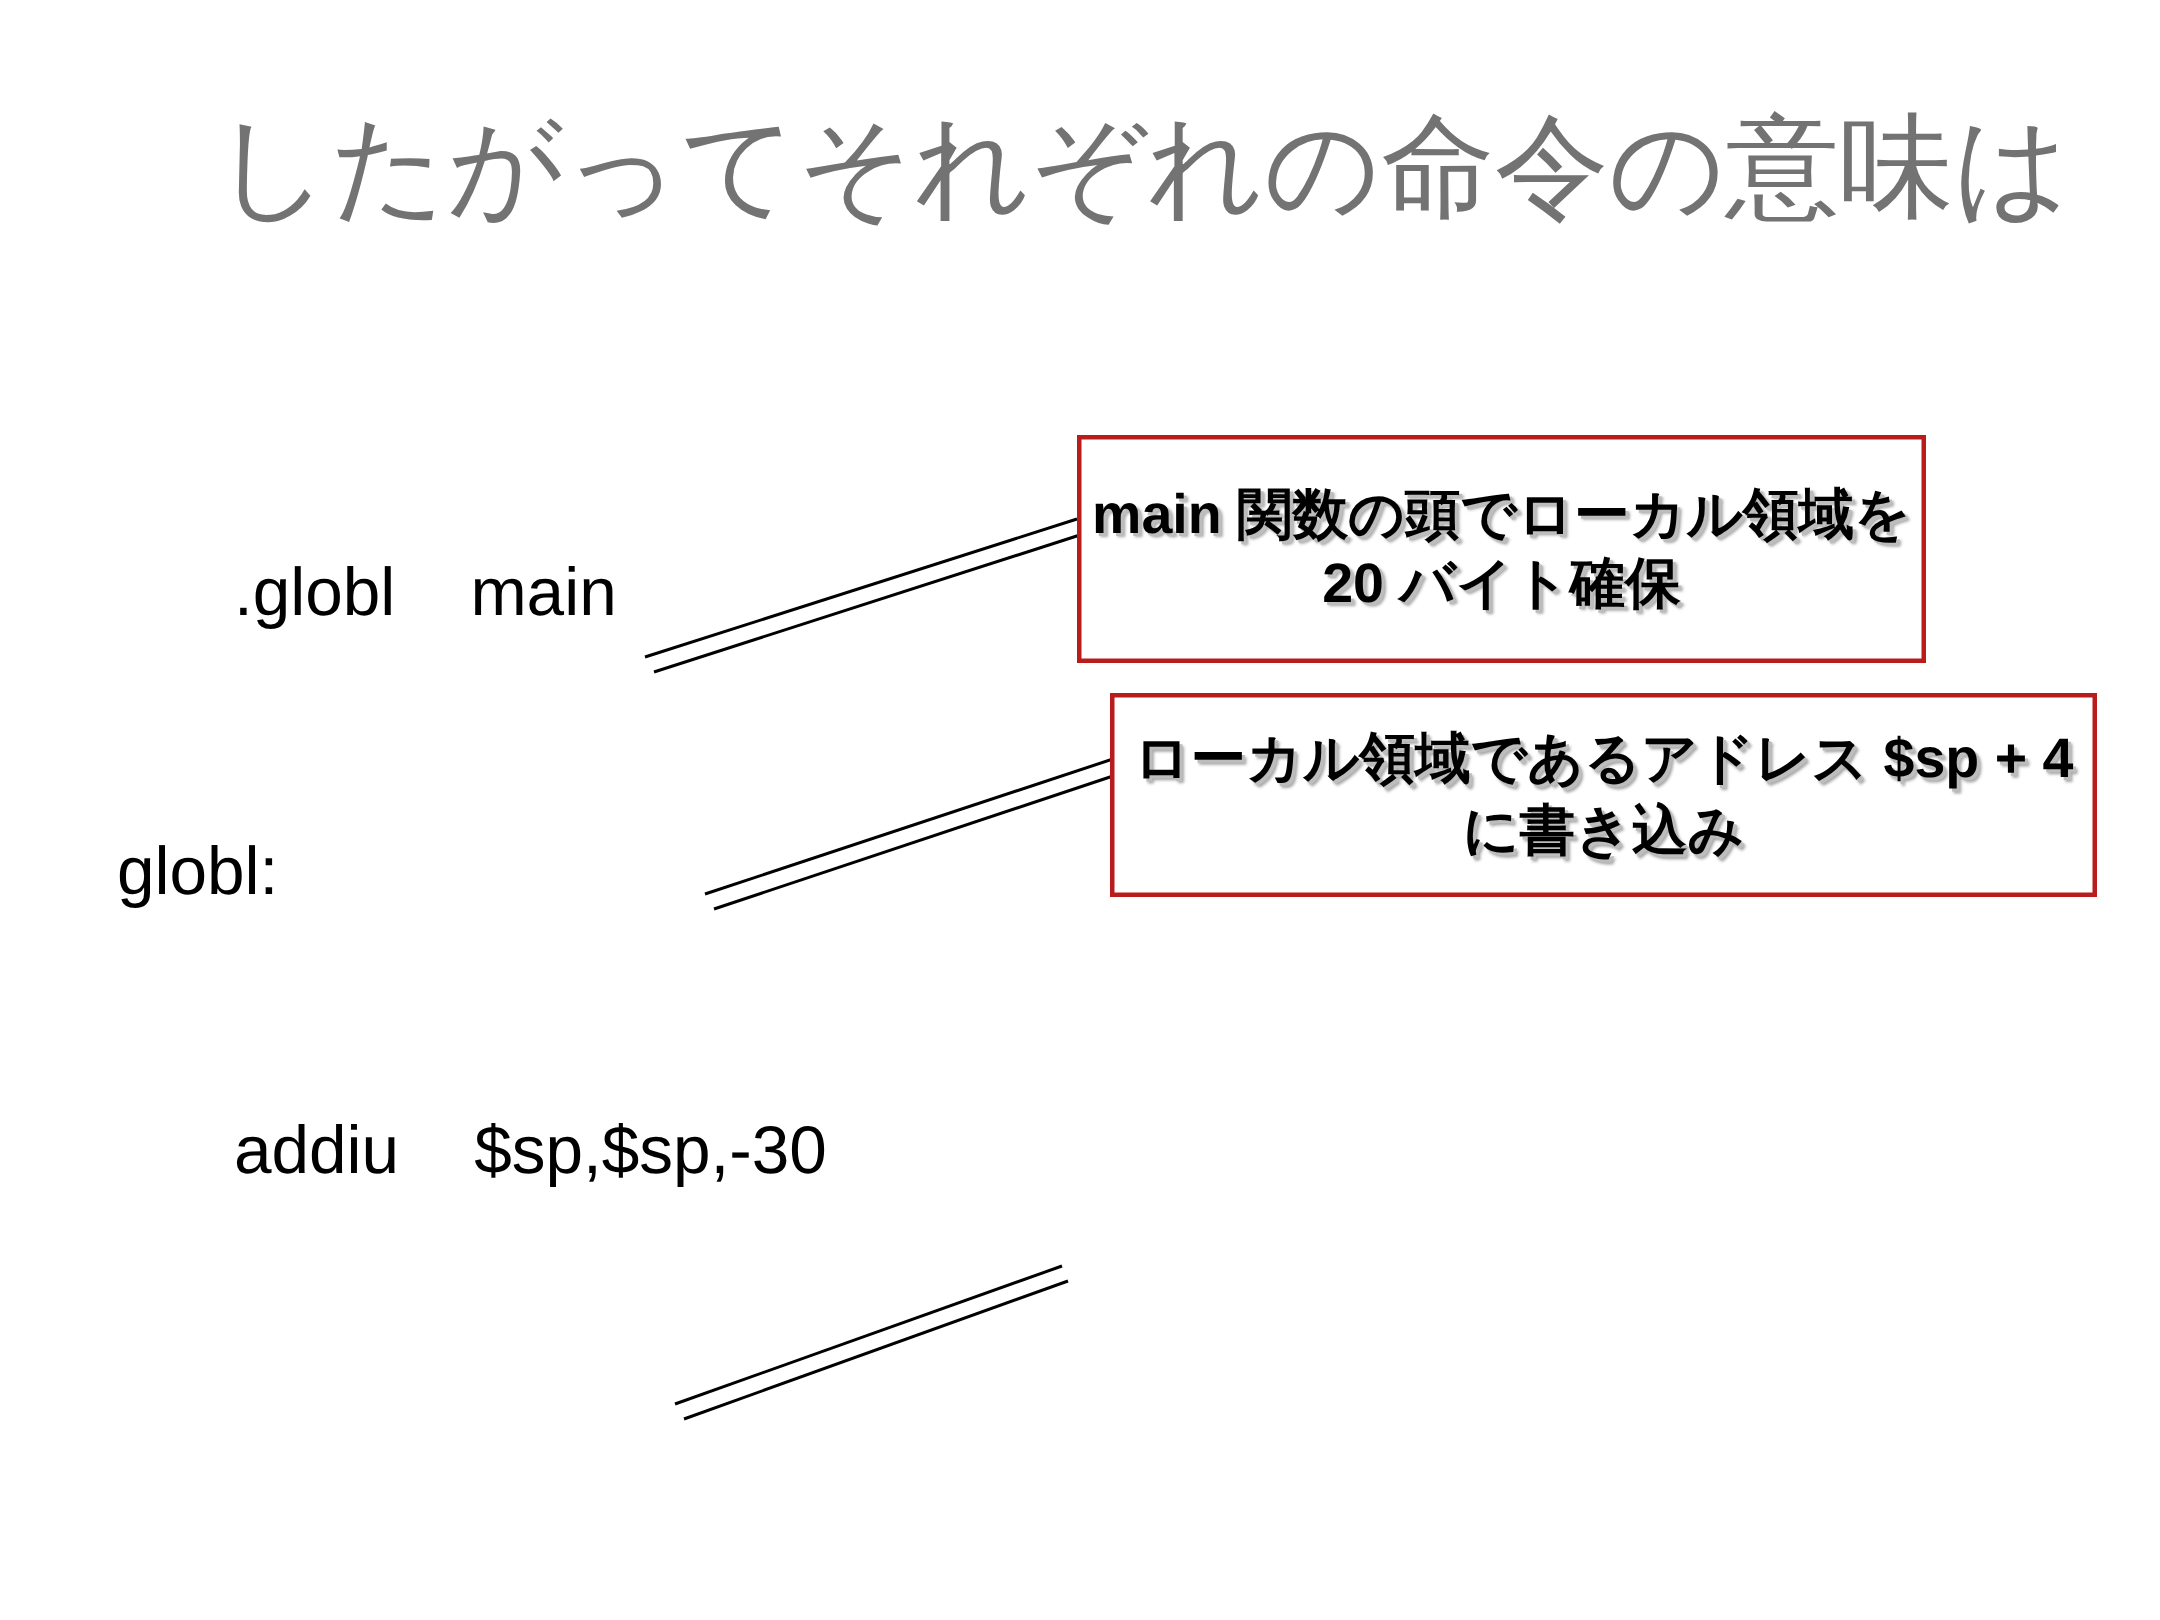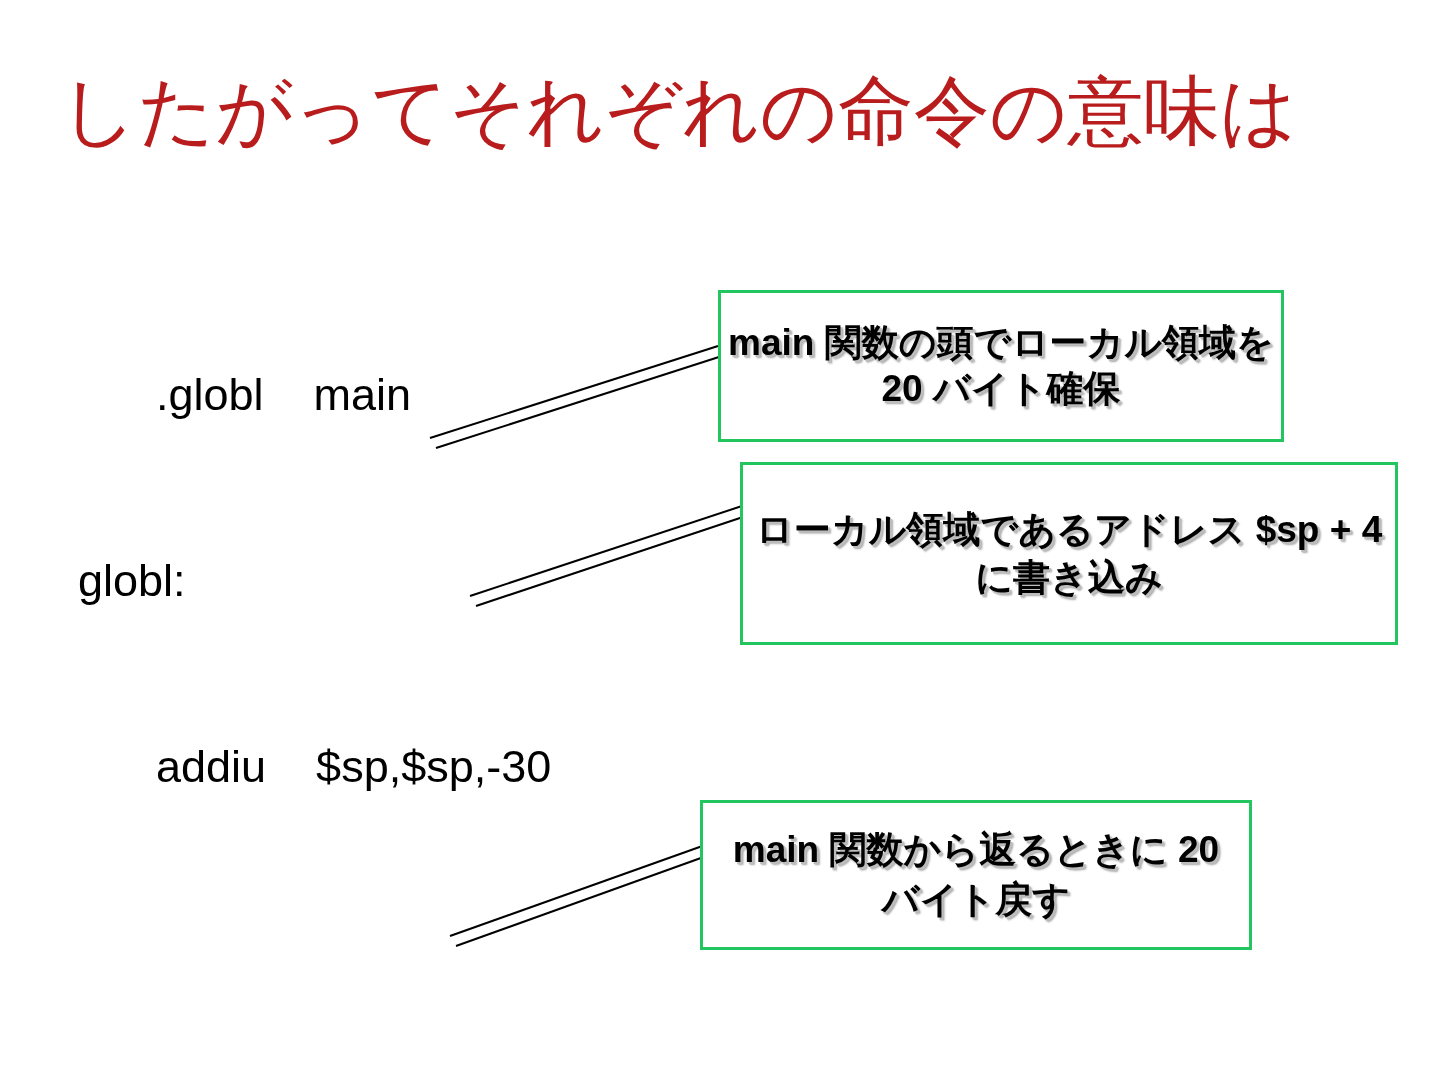--- a/index.html
+++ b/index.html
@@ -20,28 +20,28 @@
     position: absolute;
     inset: 0;
   }
 
   
   .slide-title {
     position: absolute;
     left: 60px;
     top: 70px;
     width: 1320px;
-    text-align: left;
-    font-family: Liberation Serif, serif;
+    text-align: right;
+    font-family: Liberation Sans, sans-serif;
     font-size: 76px;
     line-height: 1.1;
     font-weight: 400;
     letter-spacing: 0px;
     white-space: nowrap;
-    color: #b91c1c;
+    color: #737373;
   }
 
   
   .code-block {
     position: absolute;
     left: 78px;
     top: 240px;
     width: 680px;
     font-family: "Liberation Sans", sans-serif;
     font-size: 45px;
@@ -54,21 +54,21 @@
     white-space: pre;
   }
   .code-line.indented {
     padding-left: 78px;
   }
 
   
   .callout {
     position: absolute;
     box-sizing: border-box;
-    border: 3px solid #22c55e;
+    border: 3px solid #b91c1c;
     background: #ffffff;
     text-align: center;
     font-family: "Liberation Sans", sans-serif;
     font-weight: bold;
     color: #000000;
     text-shadow:
        2px 2px 0 #bdbdbd,
        3px 3px 2px rgba(0,0,0,0.35);
     display: flex;
     align-items: center;
@@ -85,21 +85,21 @@
     top: 290px;
     width: 566px;
     height: 152px;
     font-size: 37px;
     line-height: 46px;
   }
   #callout-2 {
     left: 740px;
     top: 462px;
     width: 658px;
-    height: 183px;
+    height: 136px;
     font-size: 37px;
     line-height: 48px;
   }
   #callout-3 {
     left: 700px;
     top: 800px;
     width: 552px;
     height: 150px;
     font-size: 37px;
     line-height: 50px;
@@ -159,17 +159,14 @@
   </div>
 
   <div class="callout" id="callout-1">
     <span>main  関数の頭でローカル領域を  20  バイト確保</span>
   </div>
 
   <div class="callout" id="callout-2">
     <span>ローカル領域であるアドレス  $sp + 4  に書き込み</span>
   </div>
 
-  <div class="callout" id="callout-3">
-    <span>main  関数から返るときに  20  バイト戻す</span>
-  </div>
 
 </div>
 
 </body></html>

